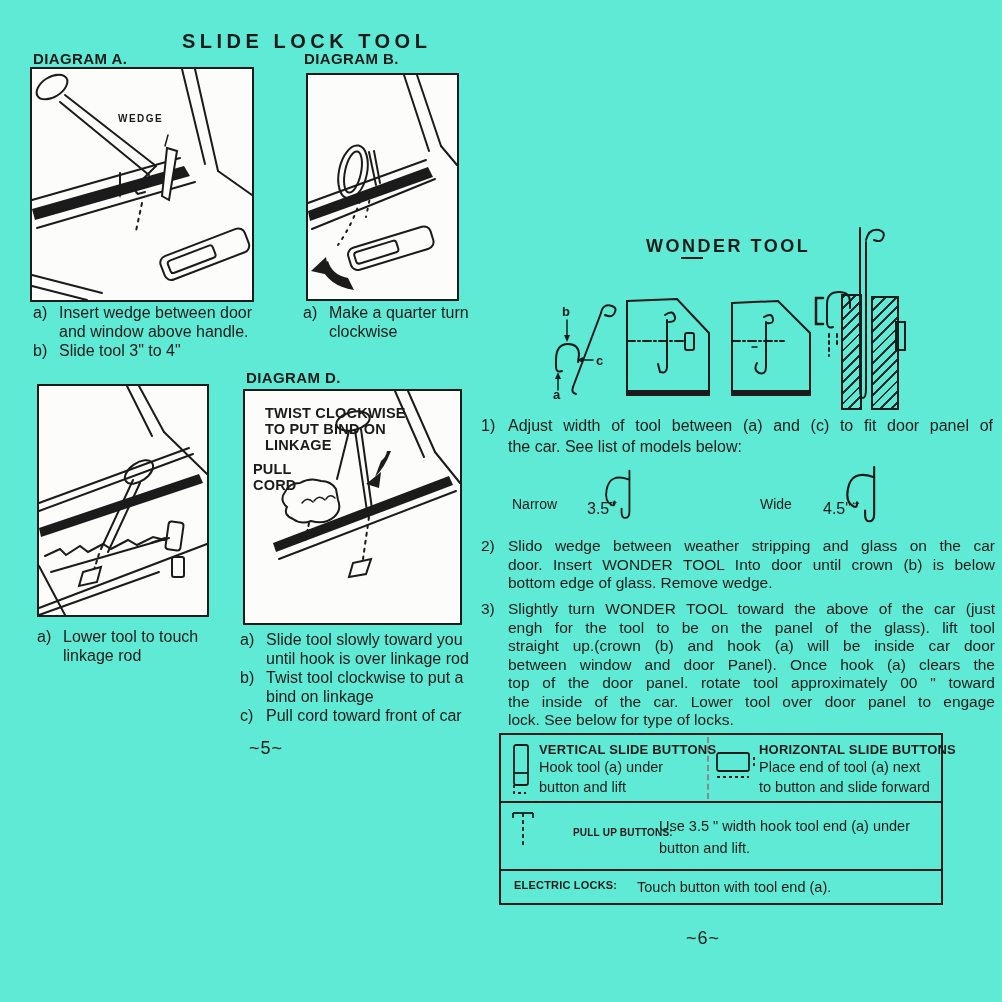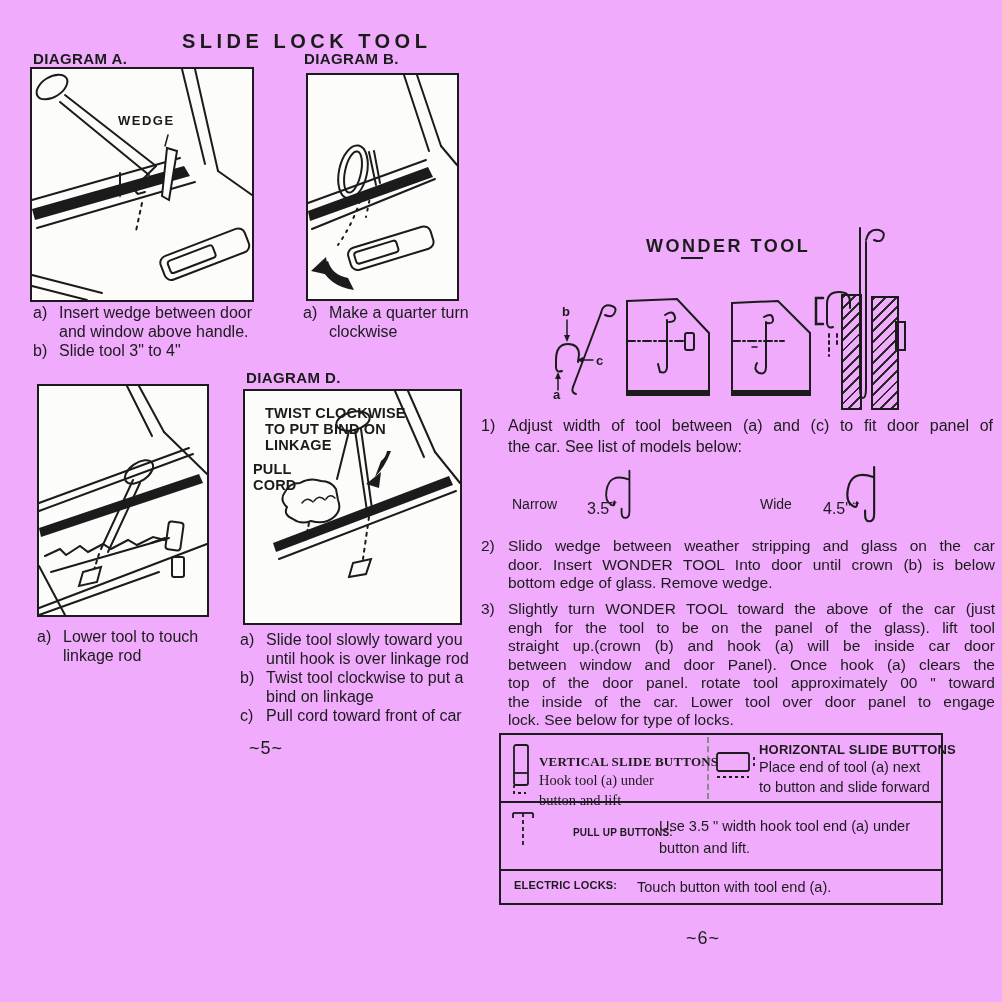--- a/index.html
+++ b/index.html
@@ -1,34 +1,34 @@
 <!DOCTYPE html>
 <html><head>
 <meta charset="utf-8">
 <style>
   html,body{margin:0;padding:0;background:#e8e8e8;}
-  .page{position:relative;width:1002px;height:1002px;background:#f0abfc;
+  .page{position:relative;width:1002px;height:1002px;background:#5eead4;
         font-family:"Liberation Sans",sans-serif;color:#1b1b1b;overflow:hidden;}
   .abs{position:absolute;}
   .box{position:absolute;border:2.5px solid #1b1b1b;background:#fcfcfa;}
   .doc-title{font-size:20px;font-weight:600;letter-spacing:4.5px;white-space:nowrap;}
   .diag-label{font-size:15px;font-weight:600;letter-spacing:.4px;white-space:nowrap;}
   .cap{font-size:16px;line-height:19px;}
   .cap-item{position:relative;padding-left:26px;}
   .cap-item .marker{position:absolute;left:0;top:0;}
   .cap .lines>div{white-space:nowrap;}
   .step{position:absolute;font-size:15.5px;line-height:18.5px;}
   .step .marker{position:absolute;left:0;top:0;}
   .step .lines{margin-left:27px;}
   .s1{font-size:16px;line-height:20.5px;}
   .just>div{text-align:justify;text-align-last:justify;}
   .just>div:last-child{text-align-last:auto;}
   .annot{font-size:14.5px;font-weight:600;line-height:16px;letter-spacing:.2px;}
   .annot>div{white-space:nowrap;}
-  .wedge-label{font-size:13px;font-weight:600;letter-spacing:1.5px;}
+  .wedge-label{font-size:10px;font-weight:600;letter-spacing:1.5px;}
   .wtitle{font-size:18px;font-weight:600;letter-spacing:2.5px;white-space:nowrap;}
   .wt-underline{position:absolute;width:22px;height:2px;background:#1b1b1b;}
   .size-label{font-size:14px;white-space:nowrap;margin-top:9px;}
   .size-val{font-size:16px;white-space:nowrap;}
   .pagenum{font-size:18px;letter-spacing:1px;white-space:nowrap;}
   .ltable{position:absolute;left:499px;top:733px;width:440px;height:168px;
           border:2px solid #1b1b1b;}
   .lrow{position:absolute;left:0;width:100%;}
   .row1{top:0;height:66px;border-bottom:2px solid #1b1b1b;}
   .row2{top:68px;height:66px;border-bottom:2px solid #1b1b1b;}
@@ -349,21 +349,21 @@
     <div class="lrow row1">
       <div class="cell-div"></div>
 
       <svg class="abs" style="left:9px;top:8px;" width="22" height="52" viewBox="0 0 22 52">
         <g stroke="#1b1b1b" stroke-width="1.8" fill="none">
           <rect x="4" y="2" width="14" height="40" rx="2"></rect>
           <path d="M4,30 L18,30"></path>
           <path d="M4,42 L4,50 L16,50" stroke-dasharray="3,3"></path>
         </g>
       </svg>
-      <div class="abs" style="left:38px;top:19px;font-family:Liberation Serif, serif;">
+      <div class="abs" style="left:38px;top:7px;">
         <div class="tb-title">VERTICAL SLIDE BUTTONS</div>
         <div class="tb-text">
             <div>Hook tool (a) under</div>
             <div>button and lift</div>
           </div>
       </div>
 
       <svg class="abs" style="left:214px;top:14px;" width="44" height="32" viewBox="0 0 44 32">
         <g stroke="#1b1b1b" stroke-width="1.8" fill="none">
           <rect x="2" y="4" width="32" height="18" rx="2"></rect>

